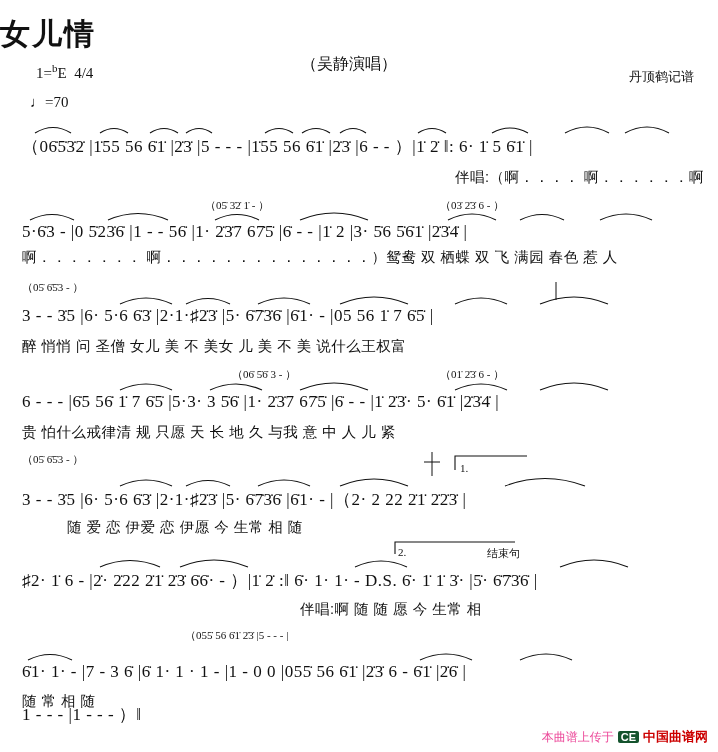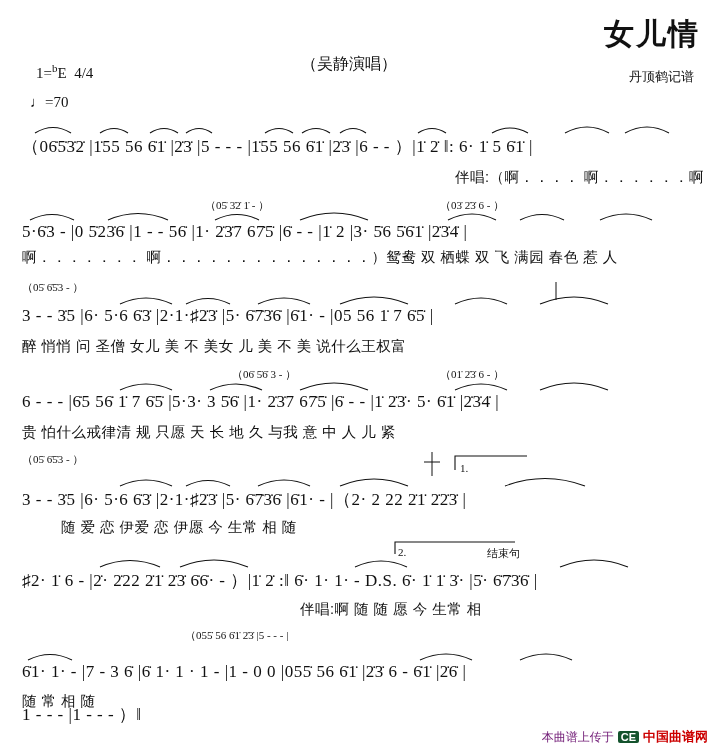--- a/index.html
+++ b/index.html
@@ -8,21 +8,21 @@
     background:#ffffff;
     font-family:"Liberation Serif", serif;
     color:#111111;
     position:relative;
     overflow:hidden;
   }
   .page{position:relative;width:718px;height:752px;}
 
   .title{
     position:absolute;top:14px;left:0;width:700px;
-    text-align:right;
+    text-align:left;
     font-family:"Liberation Serif", serif;
     font-size:30px;font-weight:bold;letter-spacing:2px;
   }
   .subtitle{
     position:absolute;top:54px;left:0;width:698px;
     text-align:center;
     font-size:16px;
   }
   .key{
     position:absolute;top:62px;left:36px;
@@ -69,21 +69,21 @@
     font-size:12px;
     color:#333;
     display:flex;align-items:center;gap:4px;
   }
   .footer .cbox{
     display:inline-block;background:#14532d;color:#fff;
     font-weight:bold;font-size:11px;padding:0 3px;border-radius:2px;
     font-family:"Liberation Sans", sans-serif;
   }
   .footer .site{color:#cc0000;font-weight:bold;font-family:"Liberation Sans", sans-serif;font-size:13px;}
-  .footer .pre{color:#701a75;}
+  .footer .pre{color:#ec4899;}
 </style>
 </head>
 <body>
 
 <div class="page">
 
   <div class="title">女儿情</div>
   <div class="subtitle">（吴静演唱）</div>
 
   <div class="key">
@@ -106,21 +106,21 @@
   <div class="lyrics" style="top:337px;left:22px;">醉 悄悄 问 圣僧 女儿 美 不 美女 儿 美 不 美 说什么王权富</div>
 
   <div class="small" style="top:367px;left:232px;">（06̇ 5̇6̇ 3 - ）</div>
   <div class="small" style="top:367px;left:440px;text-align:center;">（01̇ 2̇3̇ 6 - ）</div>
   <div class="notes" style="top:392px;left:22px;">6 - - - |6̇5 56̇ 1̇ 7 6̇5̇ |5·3· 3 5̇6̇ |1· 2̇3̇7 67̇5̇ |6̇ - - |1̇ 2̇3̇· 5· 6̇1̇ |2̇3̇4̇ |</div>
   <div class="lyrics" style="top:423px;left:22px;">贵 怕什么戒律清 规 只愿 天 长 地 久 与我 意 中 人 儿 紧</div>
 
   <div class="small" style="top:452px;left:22px;">（05̇ 6̇5̇3 - ）</div>
   <div class="tiny" style="top:462px;left:460px;">1.</div>
   <div class="notes" style="top:488px;left:22px;">3 - - 3̇5 |6· 5·6 6̇3̇ |2·1·♯2̇3̇ |5· 6̇7̇3̇6̇ |6̇1· - |（2· 2 22 2̇1̇ 2̇2̇3̇ |</div>
-  <div class="lyrics" style="top:518px;left:18px;padding-left:43px;">随 爱 恋 伊爱 恋 伊愿 今 生常 相 随</div>
+  <div class="lyrics" style="top:518px;left:24px;padding-left:43px;">随 爱 恋 伊爱 恋 伊愿 今 生常 相 随</div>
 
   <div class="tiny" style="top:546px;left:398px;">2.</div>
   <div class="small" style="top:546px;left:487px;">结束句</div>
   <div class="notes" style="top:569px;left:22px;">♯2· 1̇ 6 - |2̇· 2̇22 2̇1̇ 2̇3̇ 6̇6̇· - ）|1̇ 2̇ :‖ 6̇· 1· 1· - D.S. 6̇· 1̇ 1̇ 3̇· |5̇· 6̇7̇3̇6̇ |</div>
   <div class="lyrics" style="top:600px;left:300px;">伴唱:啊 随 随 愿 今 生常 相</div>
 
   <div class="small" style="top:628px;left:185px;">（055̇ 56 6̇1̇ 2̇3̇ |5 - - - |</div>
   <div class="notes" style="top:662px;left:22px;">6̇1· 1· - |7 - 3 6̇ |6̇ 1· 1 · 1 - |1 - 0 0 |055̇ 56 6̇1̇ |2̇3̇ 6 - 6̇1̇ |2̇6̇ |</div>
   <div class="lyrics" style="top:692px;left:22px;">随 常 相 随</div>
 

